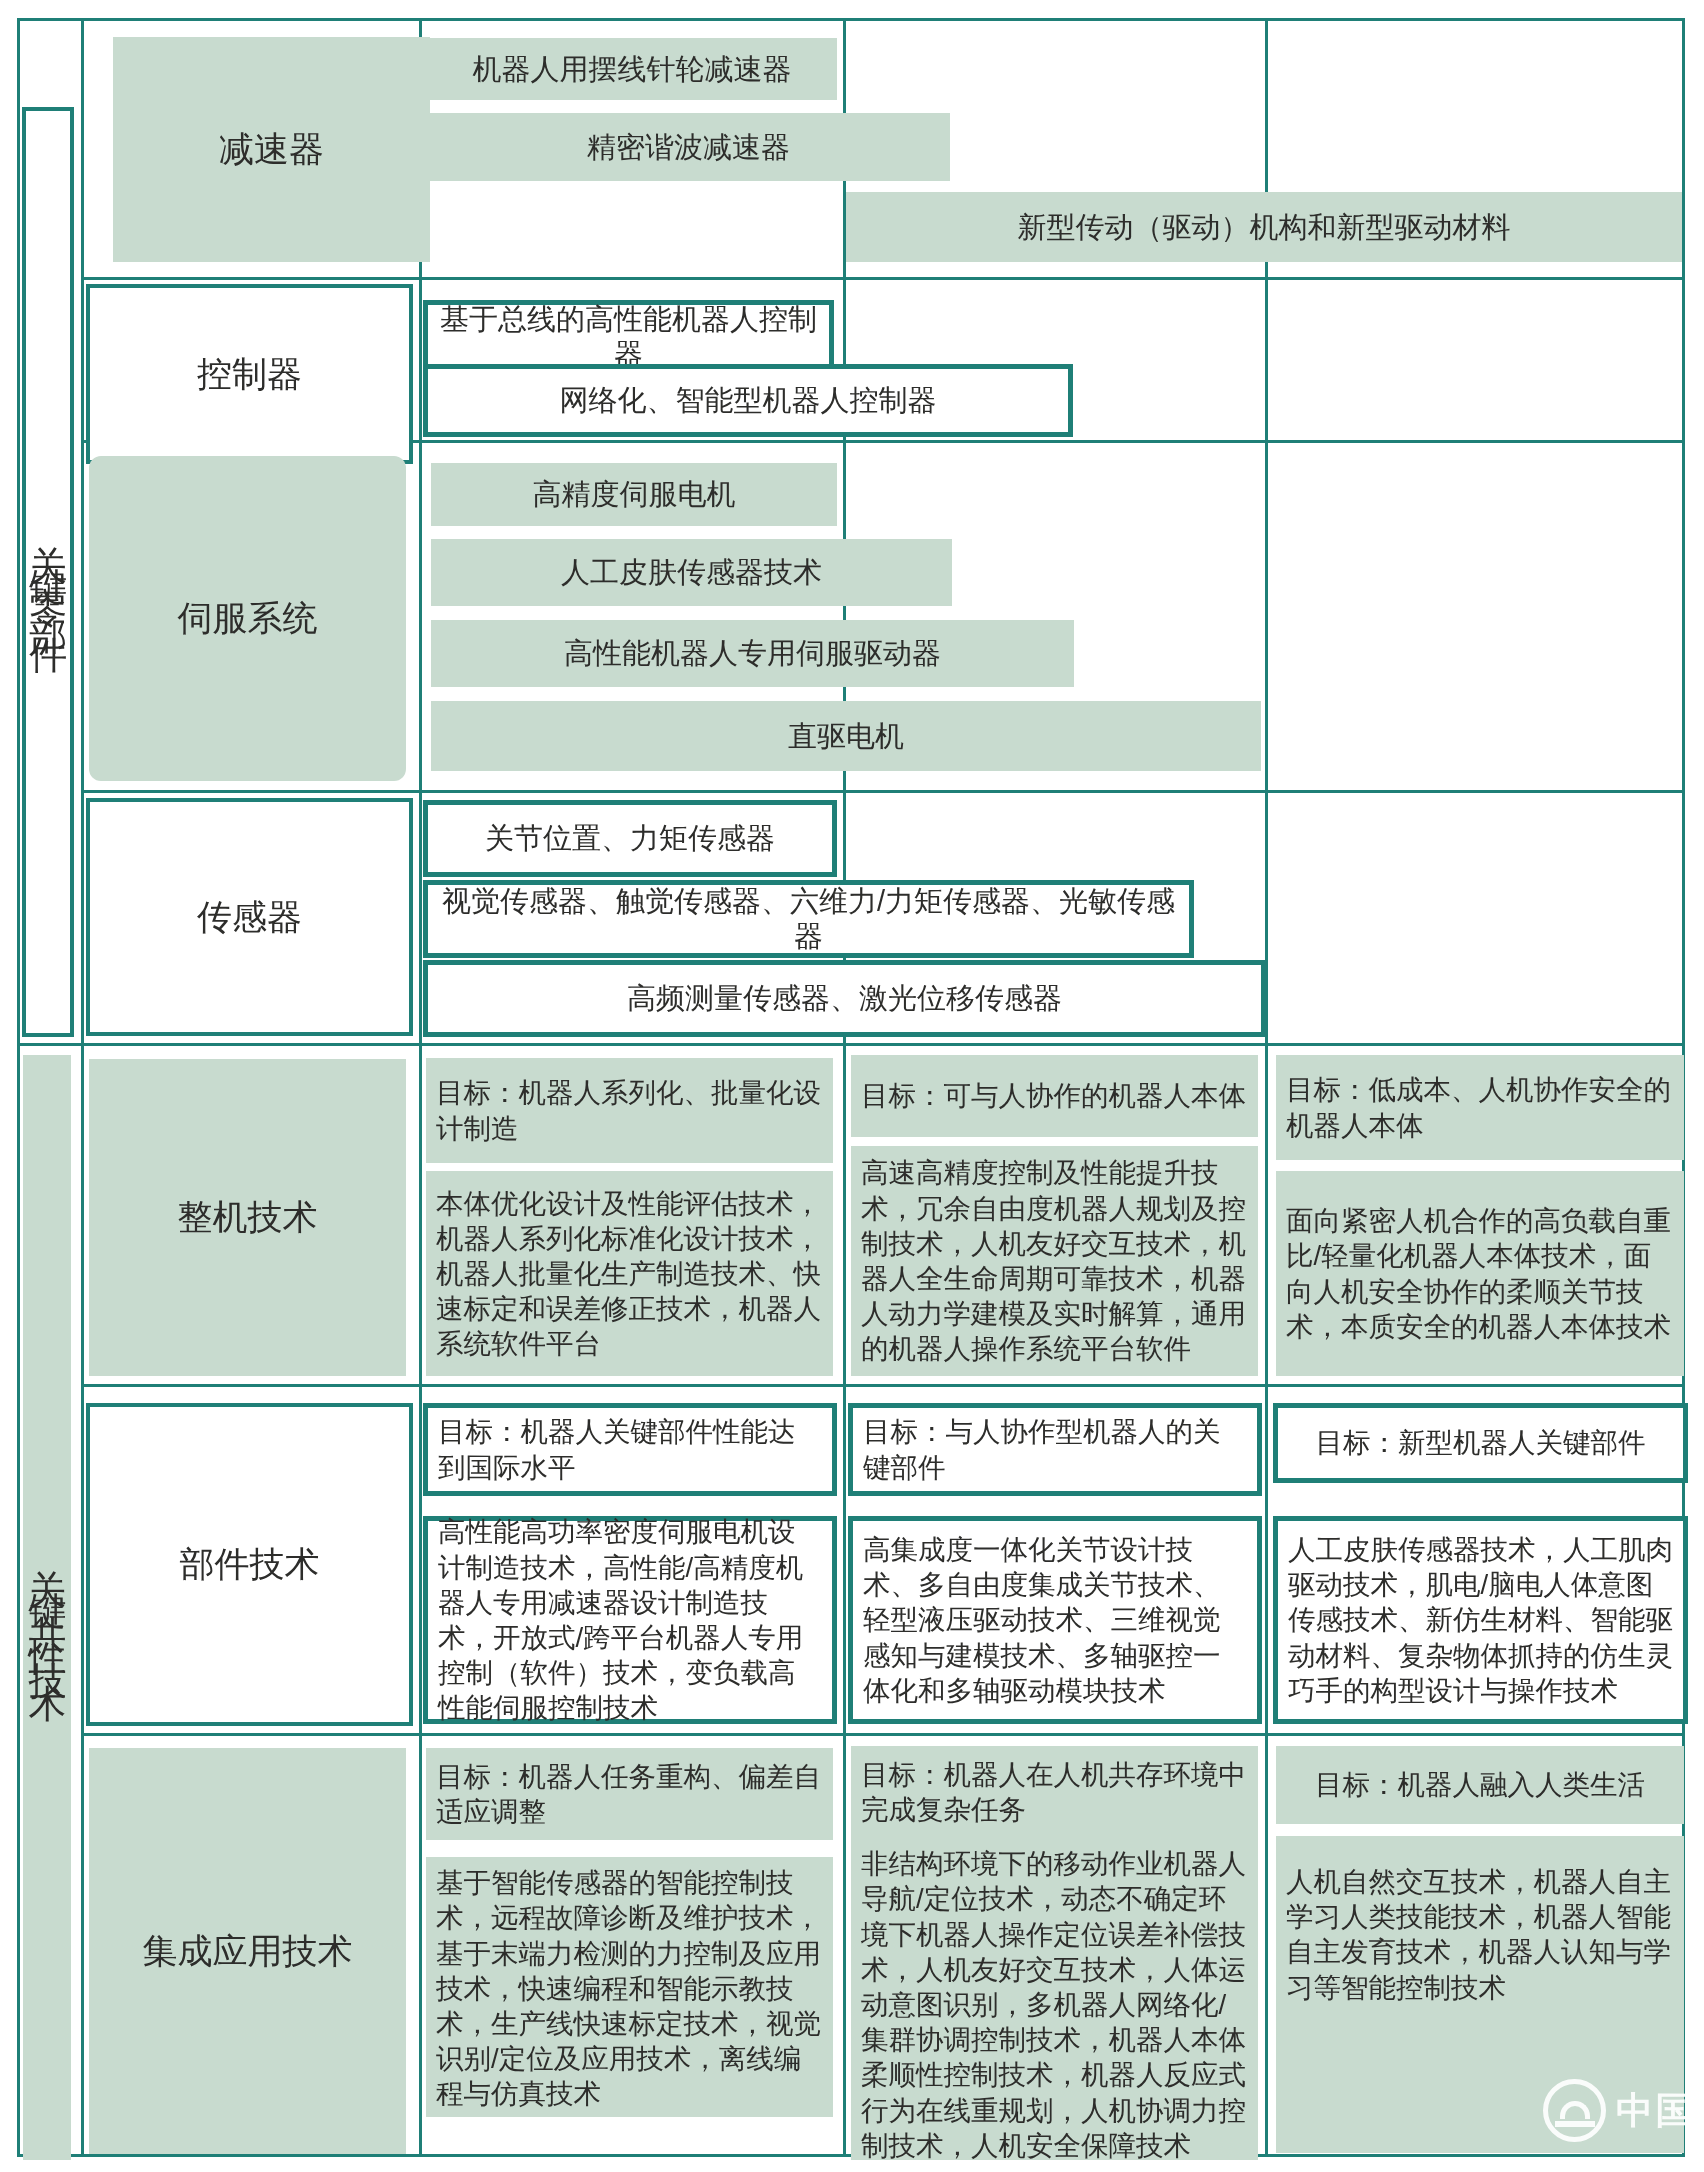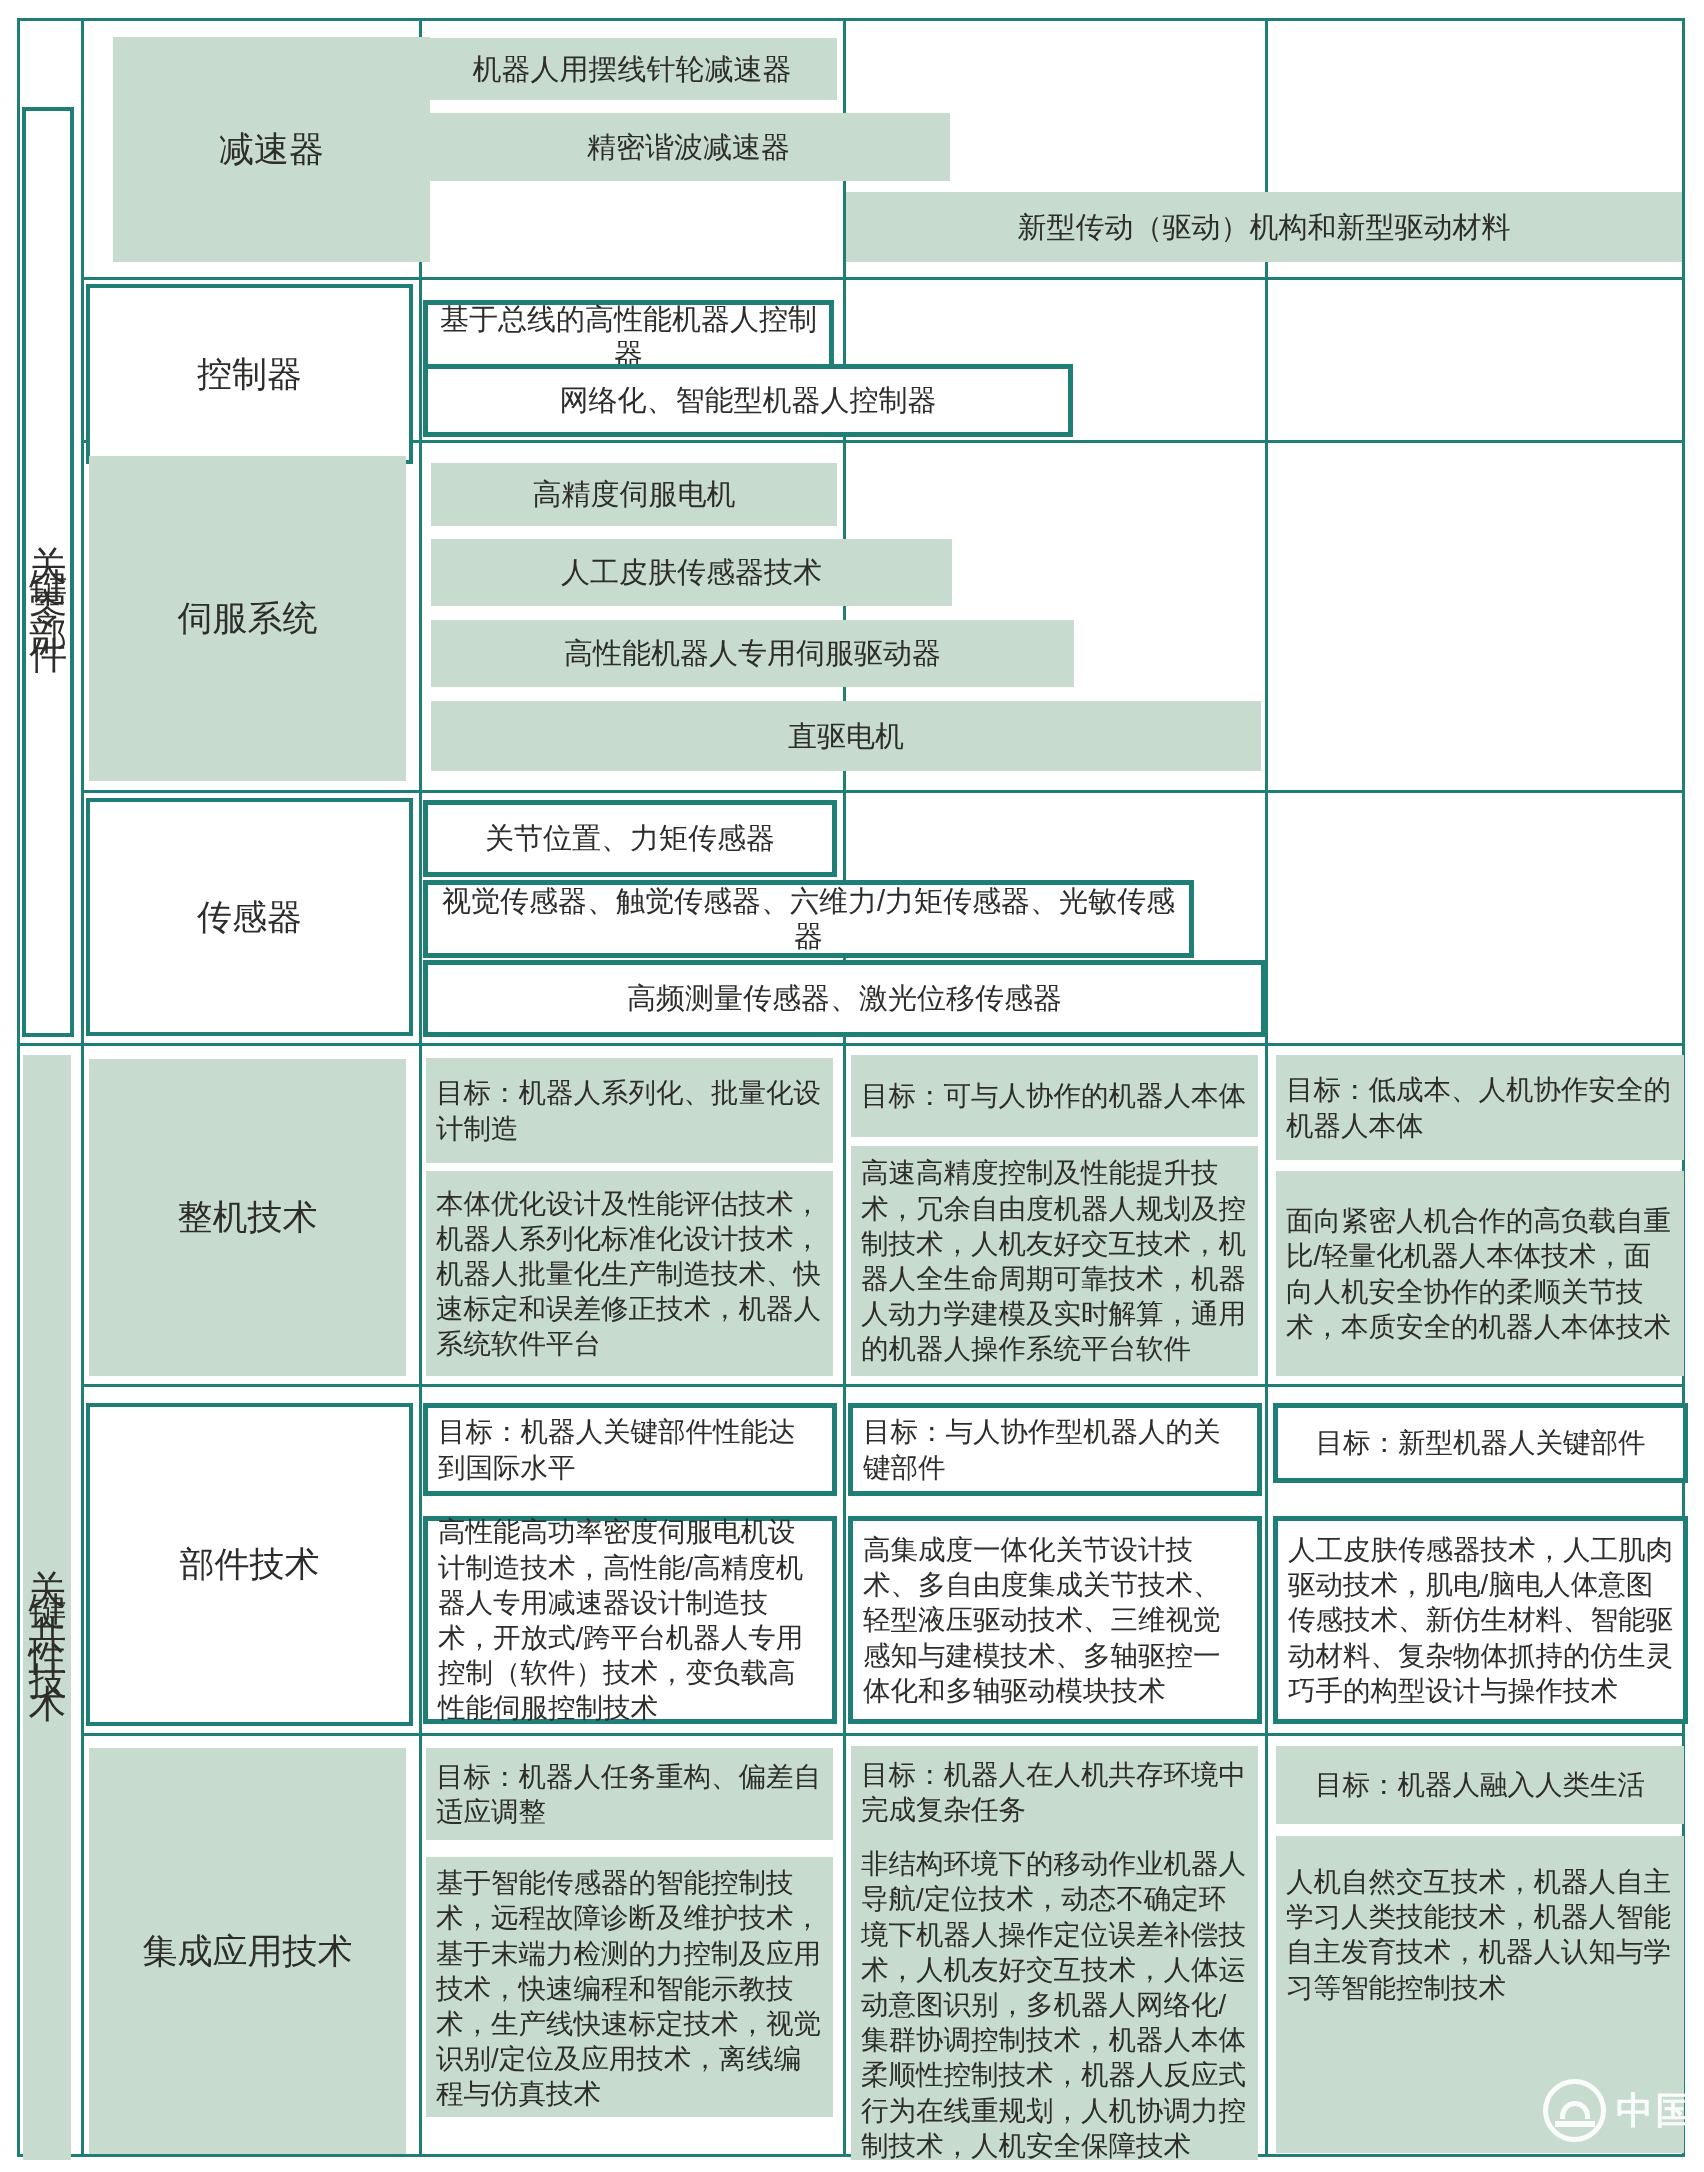--- a/index.html
+++ b/index.html
@@ -97,21 +97,21 @@
 
   <div class="cat green" style="left:89px;top:37px;width:317px;height:225px;margin-left:24px;">减速器</div>
   <div class="bar" style="left:427px;top:38px;width:410px;height:62px;">机器人用摆线针轮减速器</div>
   <div class="bar" style="left:427px;top:113px;width:523px;height:68px;">精密谐波减速器</div>
   <div class="bar" style="left:846px;top:192px;width:836px;height:70px;">新型传动（驱动）机构和新型驱动材料</div>
 
   <div class="cat boxed" style="left:86px;top:284px;width:327px;height:180px;">控制器</div>
   <div class="bar boxed" style="left:423px;top:300px;width:411px;height:73px;">基于总线的高性能机器人控制器</div>
   <div class="bar boxed" style="left:423px;top:364px;width:650px;height:73px;">网络化、智能型机器人控制器</div>
 
-  <div class="cat green" style="left:89px;top:456px;width:317px;height:325px;">伺服系统</div>
+  <div class="cat green" style="left:89px;top:456px;width:317px;height:325px;border-radius:12px;">伺服系统</div>
   <div class="bar" style="left:431px;top:463px;width:406px;height:63px;">高精度伺服电机</div>
   <div class="bar" style="left:431px;top:539px;width:521px;height:67px;">人工皮肤传感器技术</div>
   <div class="bar" style="left:431px;top:620px;width:643px;height:67px;">高性能机器人专用伺服驱动器</div>
   <div class="bar" style="left:431px;top:701px;width:830px;height:70px;">直驱电机</div>
 
   <div class="cat boxed" style="left:86px;top:798px;width:327px;height:238px;">传感器</div>
   <div class="bar boxed" style="left:423px;top:800px;width:414px;height:77px;">关节位置、力矩传感器</div>
   <div class="bar boxed" style="left:423px;top:880px;width:771px;height:78px;">视觉传感器、触觉传感器、六维力/力矩传感器、光敏传感器</div>
   <div class="bar boxed" style="left:423px;top:960px;width:843px;height:77px;">高频测量传感器、激光位移传感器</div>
 

